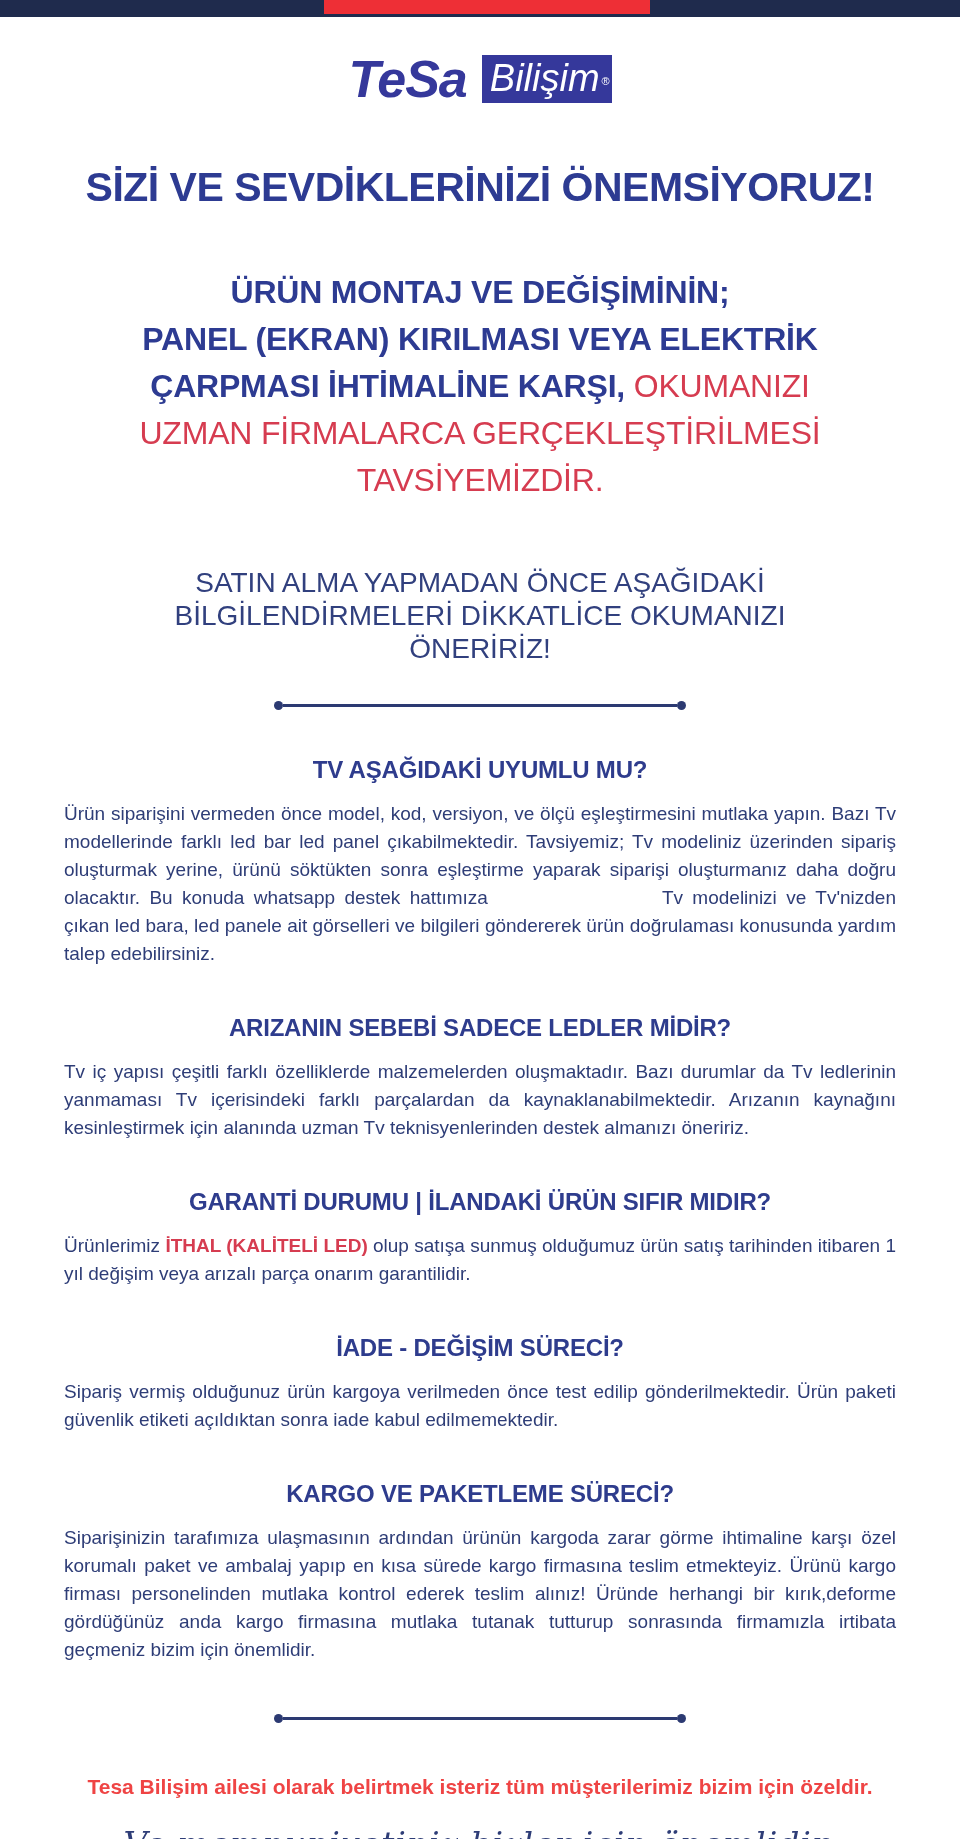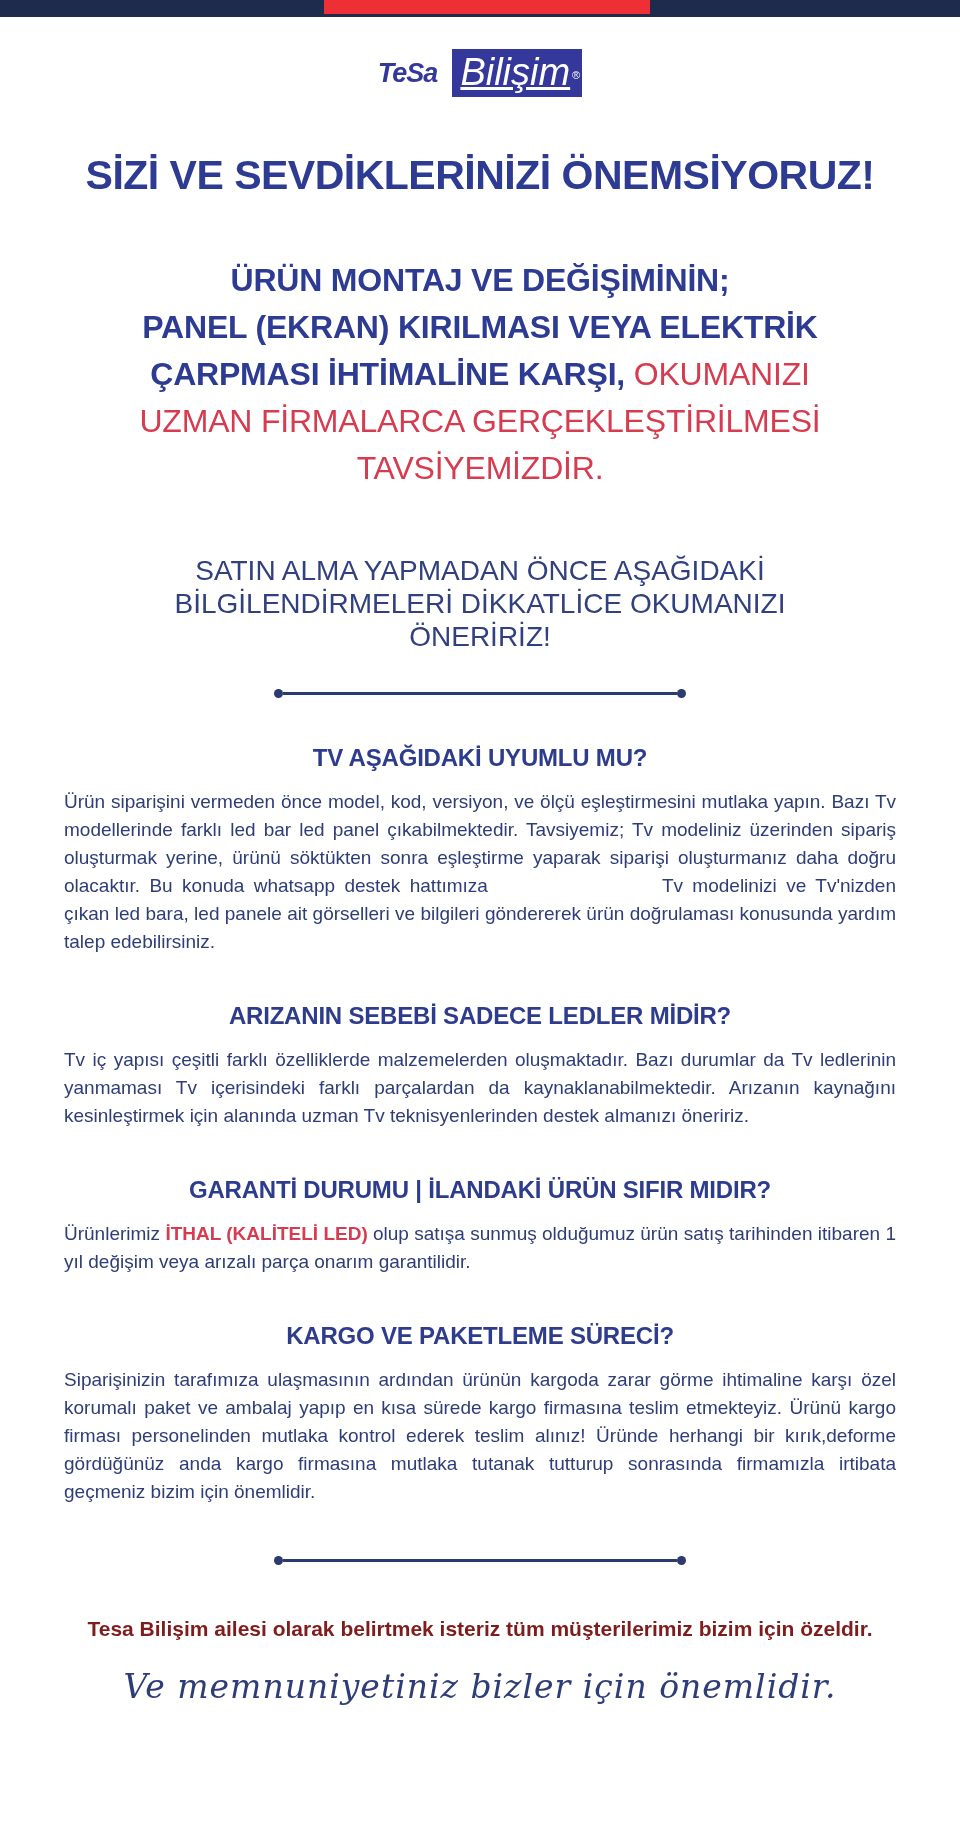--- a/index.html
+++ b/index.html
@@ -13,24 +13,24 @@
   html,body{margin:0;padding:0;}
   body{
     width:960px;height:1839px;overflow:hidden;background:#ffffff;
     font-family:"Liberation Sans","DejaVu Sans",sans-serif;
     -webkit-font-smoothing:antialiased;
   }
   .top-bar{height:17px;background:var(--navy-bar);position:relative;}
   .top-bar-red{position:absolute;left:324px;top:0;width:326px;height:14px;background:var(--red-bar);}
 
   .logo-row{margin-top:32px;text-align:center;white-space:nowrap;}
-  .logo-tesa{display:inline-block;font-style:italic;font-weight:700;font-size:27px;
+  .logo-tesa{display:inline-block;font-style:italic;font-weight:700;font-size:52px;
     color:var(--logo-indigo);letter-spacing:-1px;vertical-align:middle;margin-right:15px;}
   .logo-box{display:inline-block;background:var(--logo-indigo);color:#fff;font-size:38px;
-    font-weight:400;font-style:italic;line-height:46px;padding:0 12px 2px 8px;vertical-align:middle;position:relative;text-decoration:underline;}
+    font-weight:400;font-style:italic;line-height:46px;padding:0 12px 2px 8px;vertical-align:middle;position:relative;}
   .logo-box .reg{position:absolute;top:3px;right:2px;font-size:11px;font-style:normal;color:#fff;}
 
   h1{margin:55px 16px 0;text-align:center;font-size:41px;font-weight:800;
     color:var(--heading-blue);letter-spacing:-0.5px;}
 
   .subtitle{margin-top:58px;text-align:center;font-size:32px;line-height:47px;letter-spacing:-0.2px;}
   .seg-navy-light{color:var(--heading-blue);font-weight:700;}
   .seg-navy-bold{color:var(--heading-blue);font-weight:800;}
   .seg-red{color:var(--red-text);font-weight:500;}
 
@@ -43,21 +43,21 @@
   .divider.bottom{margin-top:50px;}
 
   .content{padding:0 64px;}
   section h2{text-align:center;font-size:24px;font-weight:800;color:#2e3c8d;margin:46px 0 16px;letter-spacing:-0.2px;}
   section p{font-size:19px;line-height:28px;color:var(--body-navy);text-align:justify;margin:0;}
   .seg-normal{font-weight:400;}
   .seg-bold{font-weight:400;}
   .seg-red-bold{color:var(--red-text);font-weight:700;}
   .gap{display:inline-block;width:165px;}
 
-  .closing{margin-top:52px;text-align:center;font-size:21px;font-weight:700;color:#7f1d1d;}
+  .closing{margin-top:52px;text-align:center;font-size:21px;font-weight:700;color:#ef4444;}
   .script{margin-top:26px;text-align:center;font-family:"DejaVu Serif","Liberation Serif",serif;
     font-style:italic;font-size:33px;color:var(--body-navy);letter-spacing:1px;}
 </style>
 </head>
 <body>
 
 <div class="page">
 
   <div class="top-bar">
     <div class="top-bar-red"></div>
@@ -86,20 +86,24 @@
       </section>
       <section>
         <h2>ARIZANIN SEBEBİ SADECE LEDLER MİDİR?</h2>
         <p><span class="seg-normal">Tv iç yapısı çeşitli farklı özelliklerde malzemelerden oluşmaktadır. Bazı durumlar da Tv ledlerinin yanmaması Tv içerisindeki farklı parçalardan da kaynaklanabilmektedir. Arızanın kaynağını kesinleştirmek için alanında uzman Tv teknisyenlerinden destek almanızı öneririz.</span></p>
       </section>
       <section>
         <h2>GARANTİ DURUMU | İLANDAKİ ÜRÜN SIFIR MIDIR?</h2>
         <p><span class="seg-normal">Ürünlerimiz </span><span class="seg-red-bold">İTHAL (KALİTELİ LED)</span><span class="seg-normal"> olup satışa sunmuş olduğumuz ürün satış tarihinden itibaren </span><span class="seg-bold">1 yıl değişim veya arızalı parça onarım garantilidir.</span></p>
       </section>
       <section>
+        <h2>İADE - DEĞİŞİM SÜRECİ?</h2>
+        <p><span class="seg-normal">Sipariş vermiş olduğunuz ürün kargoya verilmeden önce test edilip gönderilmektedir. </span><span class="seg-bold">Ürün paketi güvenlik etiketi açıldıktan sonra</span><span class="seg-normal"> iade kabul edilmemektedir.</span></p>
+      </section>
+      <section>
         <h2>KARGO VE PAKETLEME SÜRECİ?</h2>
         <p><span class="seg-normal">Siparişinizin tarafımıza ulaşmasının ardından ürünün kargoda zarar görme ihtimaline karşı özel korumalı paket ve ambalaj yapıp en kısa sürede kargo firmasına teslim etmekteyiz. </span><span class="seg-bold">Ürünü kargo firması personelinden mutlaka kontrol ederek teslim alınız!</span><span class="seg-normal"> Üründe herhangi bir kırık,deforme gördüğünüz anda </span><span class="seg-bold">kargo firmasına mutlaka tutanak tutturup</span><span class="seg-normal"> sonrasında firmamızla irtibata geçmeniz bizim için önemlidir.</span></p>
       </section>
     </div>
 
   <div class="divider bottom">
     <span class="dot"></span>
     <span class="line"></span>
     <span class="dot"></span>
   </div>

